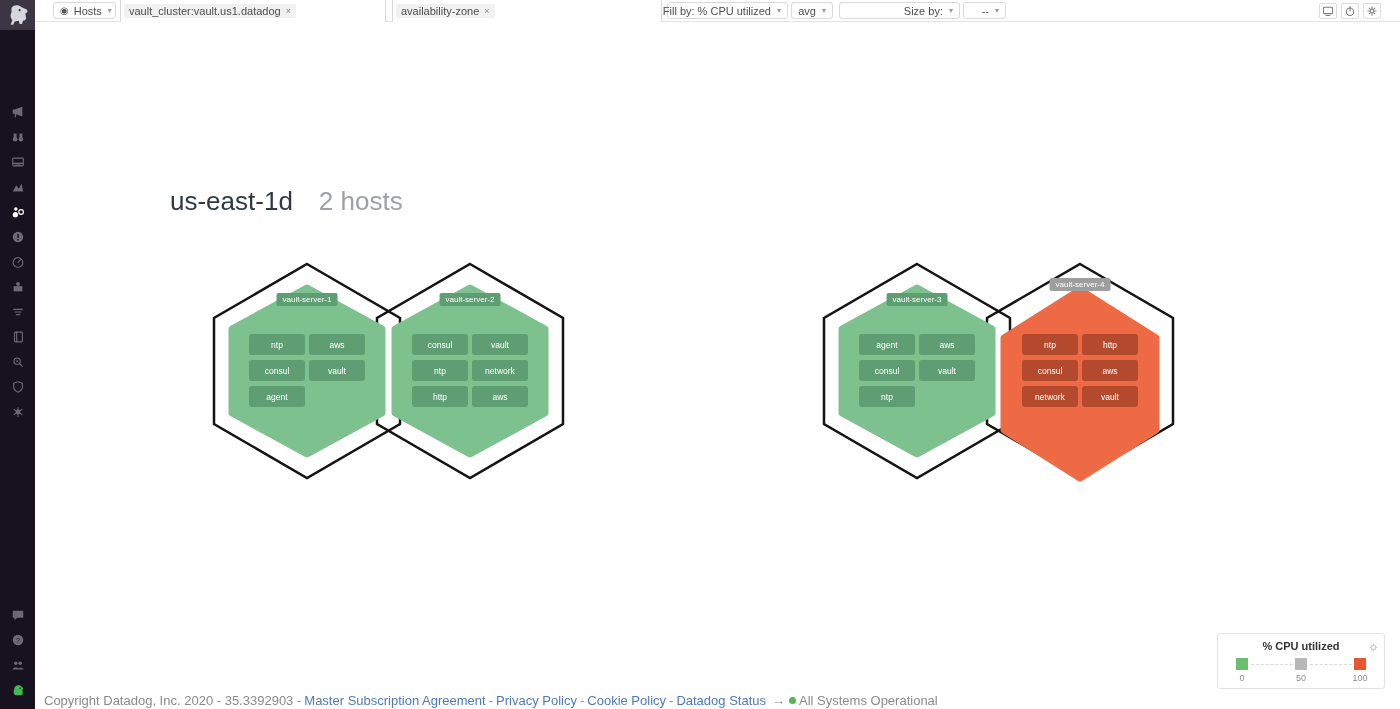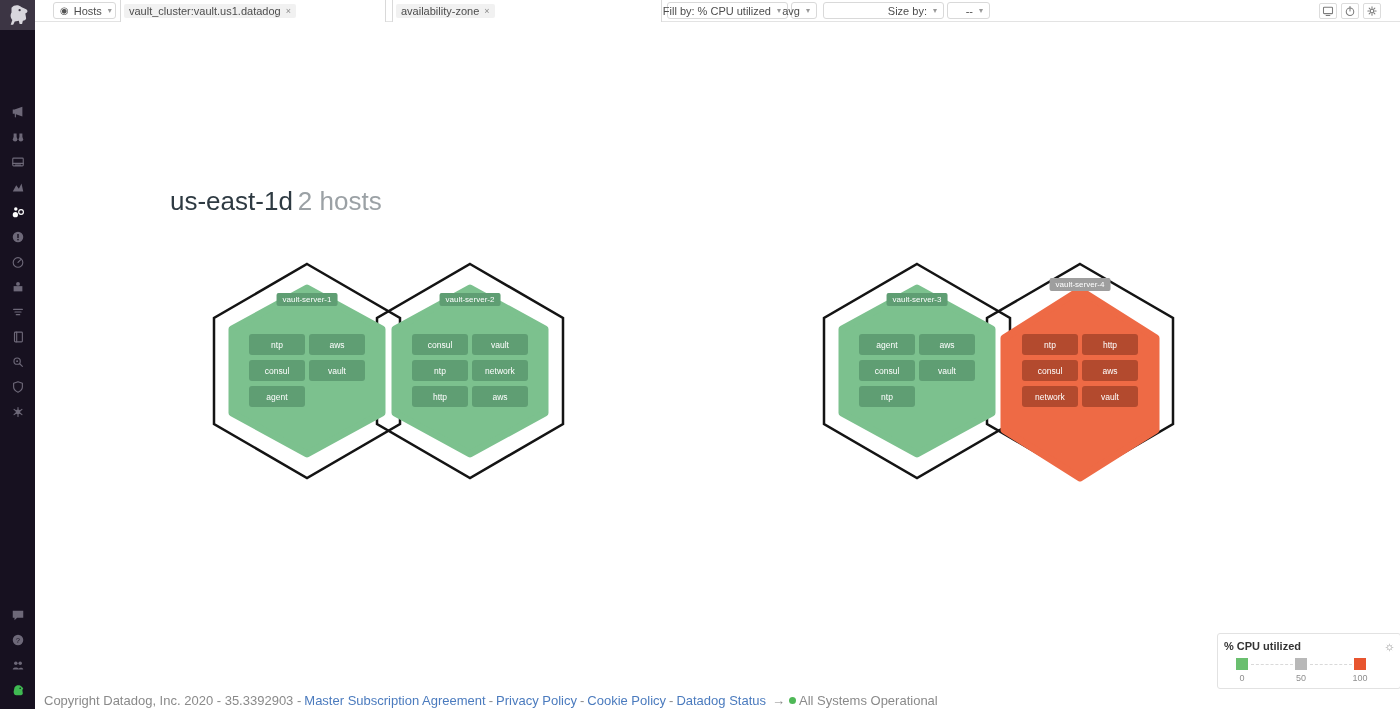--- a/index.html
+++ b/index.html
@@ -29,21 +29,21 @@
   .filter-box { height:17px; border:1px solid #d9d9d9; border-radius:3px; background:#fff; display:flex; align-items:center; padding:16px 3px; cursor:text; }
   .filter-tag { display:flex; align-items:center; background:#f1f1f1; border-radius:2px; padding:1px 5px; font-size:11px; color:#4d4d4d; }
   .tag-x { margin-left:5px; color:#8a8a8a; font-size:9px; cursor:pointer; }
   .tb-iconbtn { width:18px; height:16px; border:1px solid #dcdcdc; border-radius:2px; background:#fff; display:flex; align-items:center; justify-content:center; cursor:pointer; margin-left:4px; }
   .tb-iconbtn svg { width:12px; height:12px; stroke:#7c7c7c; fill:none; stroke-width:1.4; stroke-linecap:round; }
 
   
   .canvas { position:relative; flex:1; background:#fff; overflow:hidden; }
 
   .group-title { position:absolute; font-size:26px; color:#2e3a42; white-space:nowrap; }
-  .group-title .count { color:#9ba1a5; margin-left:5px; }
+  .group-title .count { color:#9ba1a5; margin-left:26px; }
 
   .hex-group { position:absolute; width:360px; height:228px; }
   .hex-group svg { position:absolute; left:0; top:0; }
   .outline-hex { fill:none; stroke:var(--outline); stroke-width:2.5; }
   .host-hex { cursor:pointer; stroke-width:7; stroke-linejoin:round; }
   .host-hex.ok { fill:var(--host-ok); stroke:var(--host-ok); }
   .host-hex.hot { fill:var(--host-hot); stroke:var(--host-hot); }
 
   .host-label { position:absolute; transform:translateX(-50%); font-size:8px; color:#fff; padding:2px 6px; border-radius:2px; white-space:nowrap; cursor:pointer; z-index:3; }
   .host-label.ok { background:var(--label-ok); }
@@ -52,21 +52,21 @@
   .lbl-top { top:35px; } .lbl-high { top:20px; }
 
   .tag-pill { position:absolute; width:56px; height:21px; border-radius:3px; color:#fff; font-size:8.5px; display:flex; align-items:center; justify-content:center; cursor:pointer; z-index:2; }
   .tag-pill.ok { background:var(--tag-ok); }
   .tag-pill.hot { background:var(--tag-hot); }
   .pA.cL { left:39px; } .pA.cR { left:99px; }
   .pB.cL { left:202px; } .pB.cR { left:262px; }
   .r0 { top:76px; } .r1 { top:102px; } .r2 { top:128px; }
 
   
-  .legend { position:absolute; left:1182px; top:611px; width:184px; height:56px; background:#fff; border:1px solid #e2e2e2; border-radius:3px; padding:6px 6px 0 6px; }
+  .legend { position:absolute; left:1182px; top:611px; width:168px; height:56px; background:#fff; border:1px solid #e2e2e2; border-radius:3px; padding:6px 6px 0 6px;text-align:center; }
   .legend-title { font-size:11px; font-weight:bold; color:#333; }
   .legend-gear { position:absolute; right:5px; top:5px; cursor:pointer; }
   .legend-gear svg { width:11px; height:11px; stroke:#b3b3b3; fill:#b3b3b3; stroke-width:1; }
   .legend-scale { position:relative; height:30px; margin-top:4px; }
   .swatch { position:absolute; width:12px; height:12px; top:2px; }
   .sw0 { left:12px; } .sw1 { left:71px; } .sw2 { left:130px; }
   .dashline { position:absolute; top:8px; border-top:1px dashed #d9d9d9; width:42px; }
   .dl0 { left:27px; } .dl1 { left:86px; }
   .legend-num { position:absolute; top:17px; font-size:9px; color:#8f8f8f; transform:translateX(-50%); }
   .n0 { left:18px; } .n1 { left:77px; } .n2 { left:136px; }
@@ -221,21 +221,21 @@
         <span class="filter-tag">
           <span>availability-zone</span>
           <span class="tag-x">×</span>
         </span>
       </div>
 
       <div class="ctrl sel-spread" style="margin-left:5px; width:121px;">
         <span>Fill by: % CPU utilized</span>
         <span class="caret">▾</span>
       </div>
-      <div class="ctrl sel-spread" style="margin-left:3px; width:26px;">
+      <div class="ctrl sel-spread" style="margin-left:3px; width:42px;">
         <span>avg</span>
         <span class="caret">▾</span>
       </div>
       <div class="ctrl sel-spread" style="margin-left:6px; width:121px;">
         <span>Size by:</span>
         <span class="caret">▾</span>
       </div>
       <div class="ctrl sel-spread" style="margin-left:3px; width:43px;">
         <span>--</span>
         <span class="caret">▾</span>

